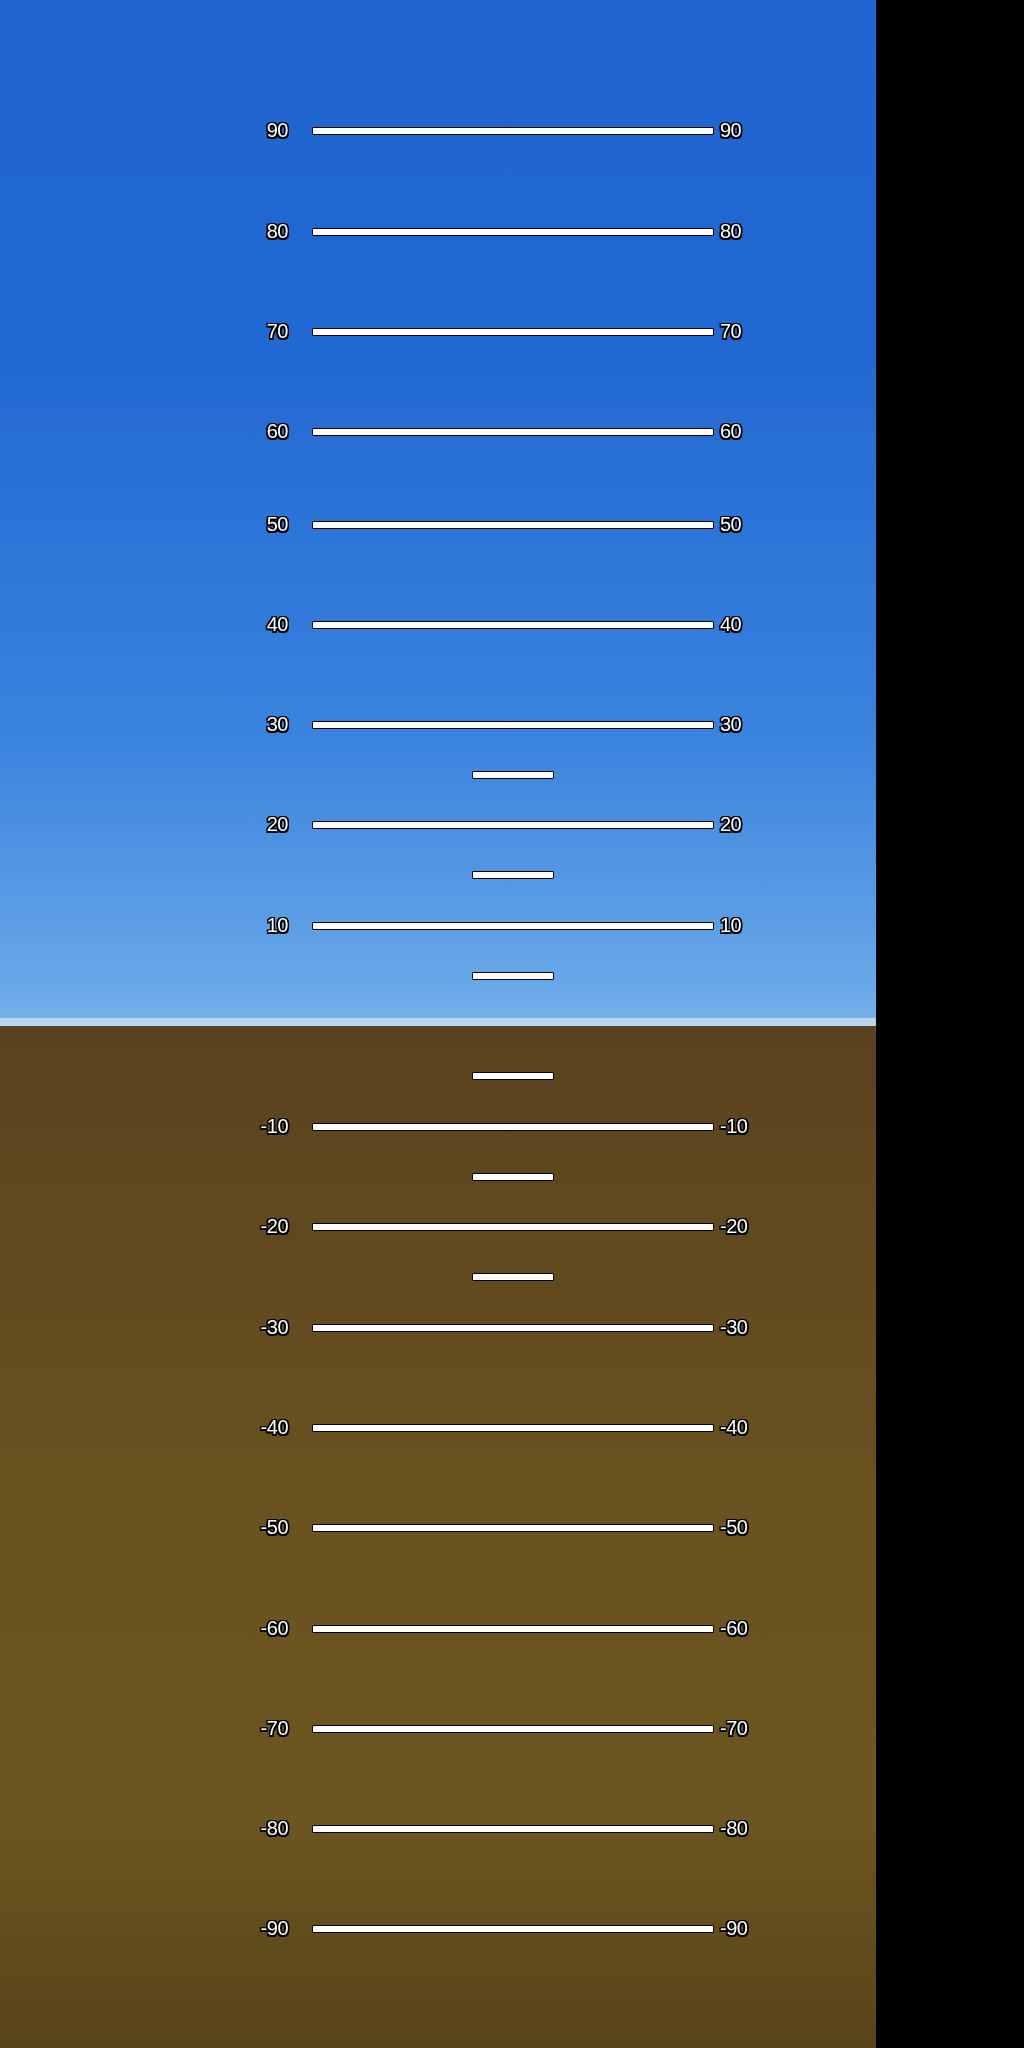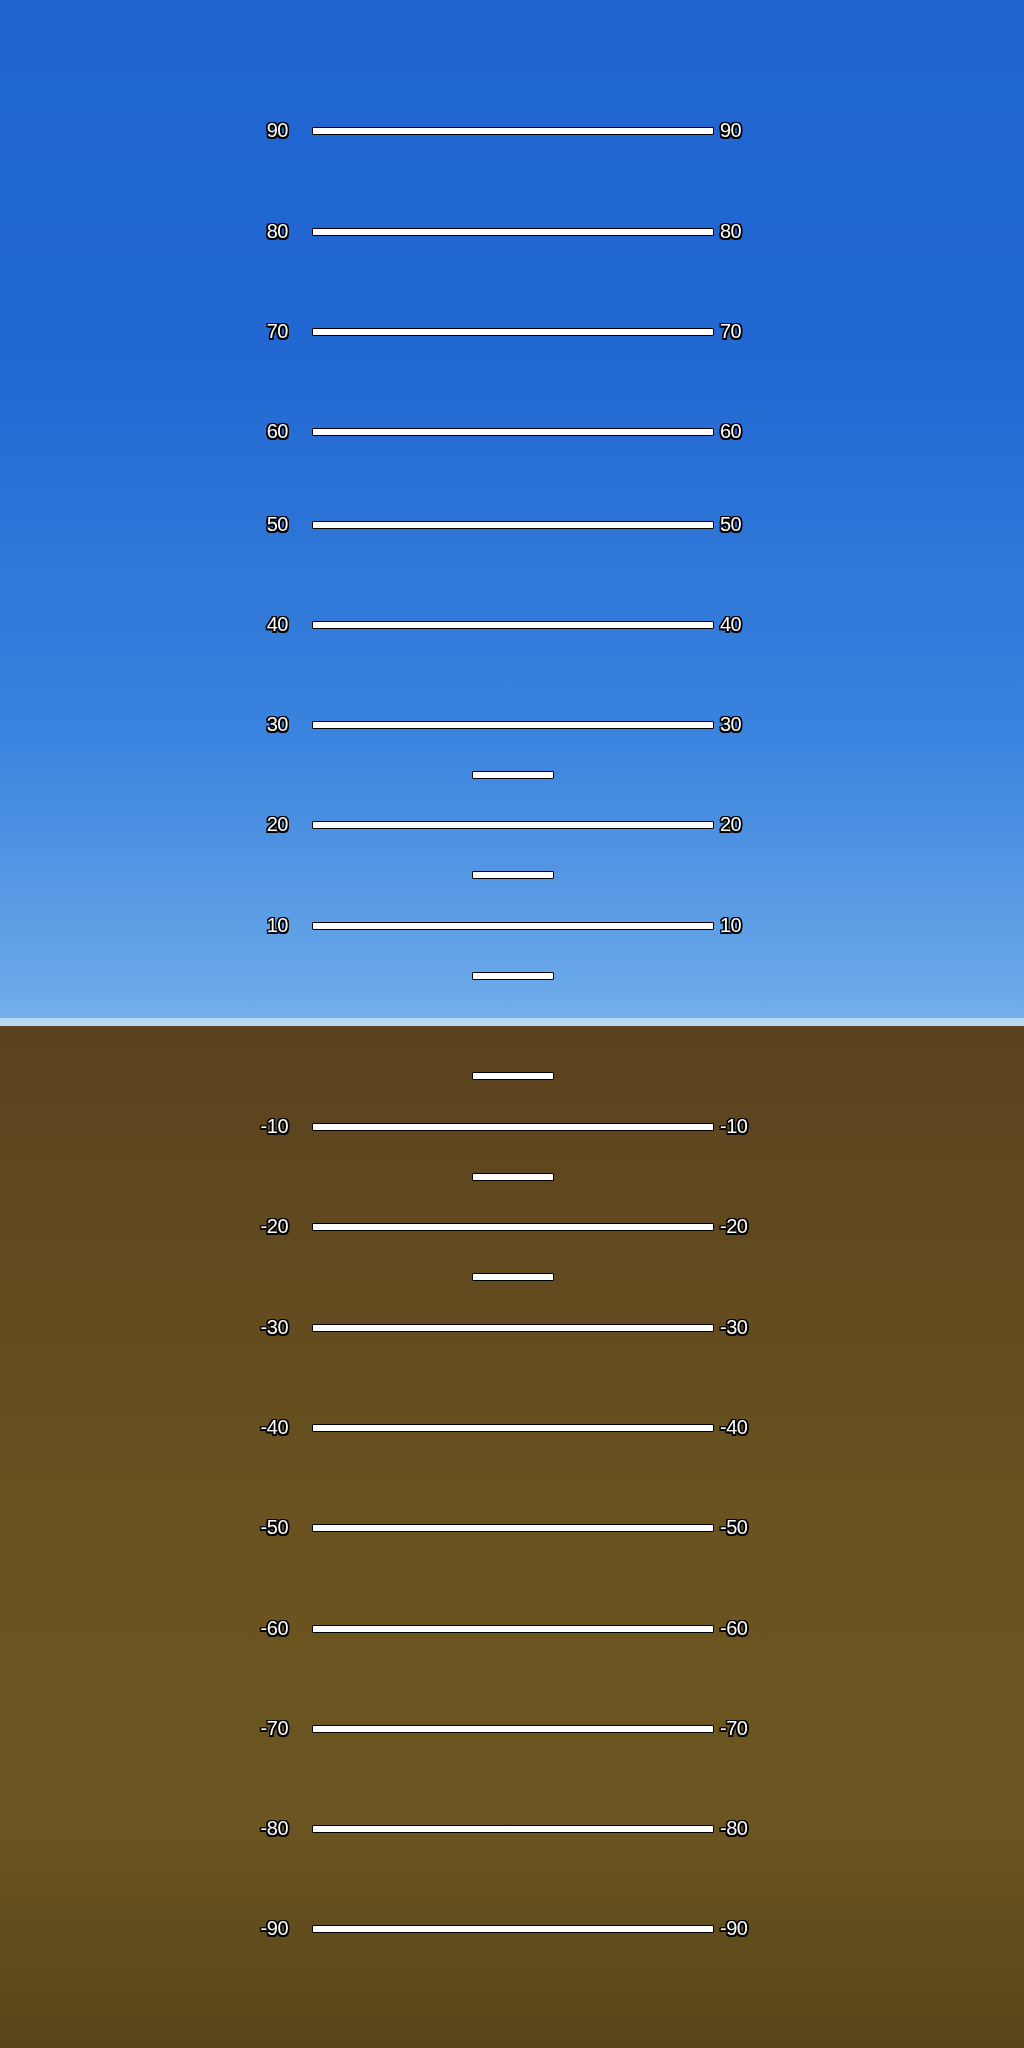--- a/index.html
+++ b/index.html
@@ -2,21 +2,21 @@
 <html><head>
 <meta charset="utf-8">
 <style>
   html, body {
     margin: 0;
     padding: 0;
     background: #000;
   }
   #scene {
     position: relative;
-    width: 1024px;
+    width: 876px;
     height: 2048px;
     overflow: hidden;
     font-family: "Liberation Sans", sans-serif;
   }
   
   .sky {
     position: absolute;
     left: 0;
     top: 0;
     width: 1024px;

